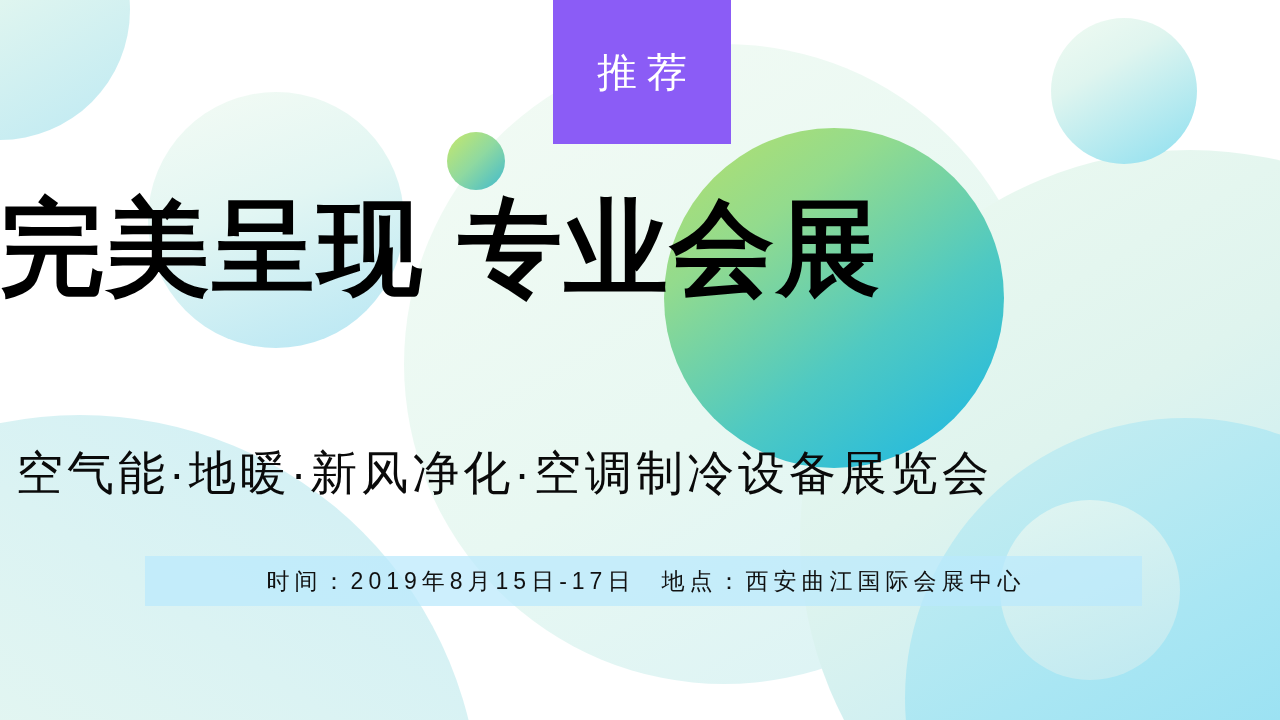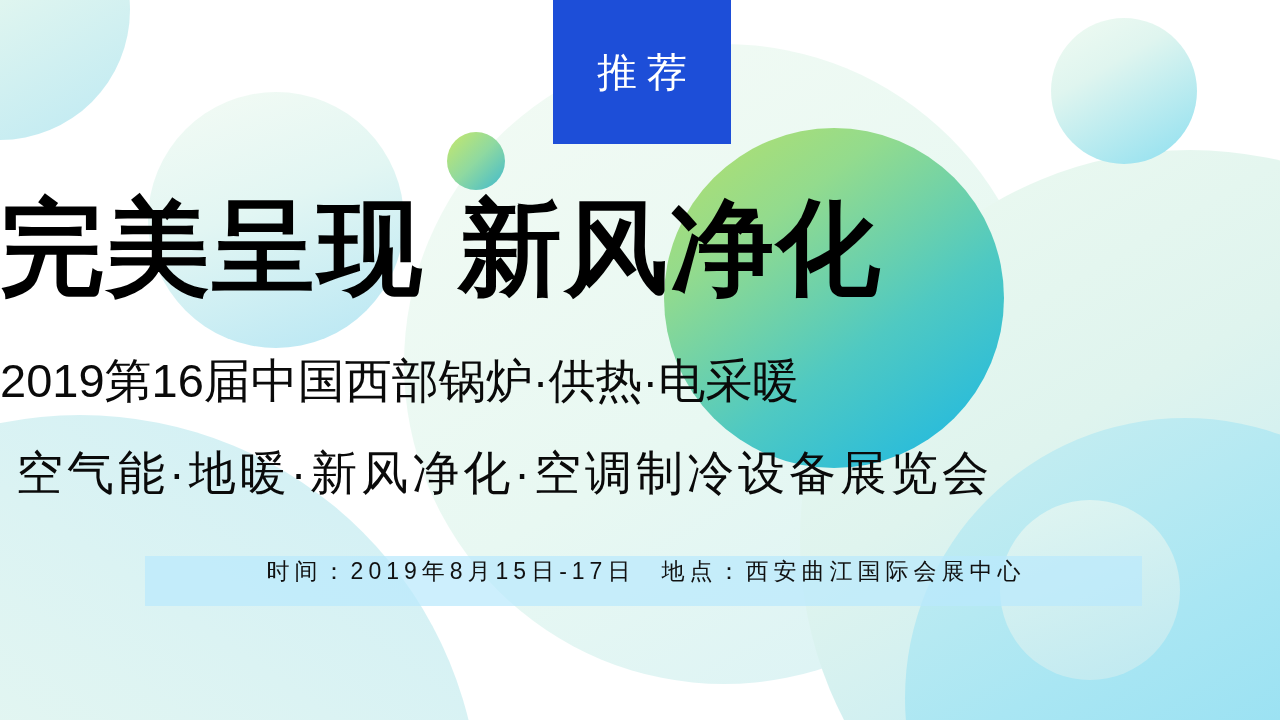--- a/index.html
+++ b/index.html
@@ -88,21 +88,21 @@
     left: 1000px; top: 500px;
     width: 180px;  height: 180px;
     background: linear-gradient(160deg, rgba(231,247,241,0.85) 0%, rgba(198,234,240,0.75) 100%);
   }
 
   
   #badge {
     position: absolute;
     left: 553px; top: 0;
     width: 178px; height: 144px;
-    background: #1d4ed8;
+    background: #8b5cf6;
     display: flex;
     align-items: center;
     justify-content: center;
   }
   #badge .badge-text {
     color: #ffffff;
     font-size: 40px;
     letter-spacing: 10px;
     text-indent: 10px;
     font-weight: 400;
@@ -146,21 +146,21 @@
     padding-left: 12px;
   }
 
   
   #info-bar {
     position: absolute;
     left: 145px; top: 556px;
     width: 997px; height: 50px;
     background: rgba(186, 233, 252, 0.72);
     display: flex;
-    align-items: flex-start;
+    align-items: center;
     justify-content: center;
   }
   #info-bar .info-text {
     font-size: 23px;
     color: #111111;
     letter-spacing: 5px;
     text-indent: 5px;
     white-space: nowrap;
   }
   #info-bar .info-gap {
@@ -183,23 +183,22 @@
   <div class="blob" id="blob-hero"></div>
   <div id="blob-hero-sheen"></div>
   <div class="blob" id="blob-tr"></div>
   <div class="blob" id="blob-green-small"></div>
 
   <div id="badge">
     <span class="badge-text">推荐</span>
   </div>
 
   <div id="headline">
-    <span>完美呈现</span><span class="gap"></span><span>新风净化</span>
+    <span>完美呈现</span><span class="gap"></span><span>专业会展</span>
   </div>
 
-  <div id="subtitle-1">2019第16届中国西部锅炉·供热·电采暖</div>
   <div id="subtitle-2">空气能·地暖·新风净化·空调制冷设备展览会</div>
 
   <div id="info-bar">
     <span class="info-text"><span>时间：</span><span>2019年8月15日-17日</span><span class="info-gap"></span><span>地点：</span><span>西安曲江国际会展中心</span></span>
   </div>
 
 </div>
 
 </body></html>

